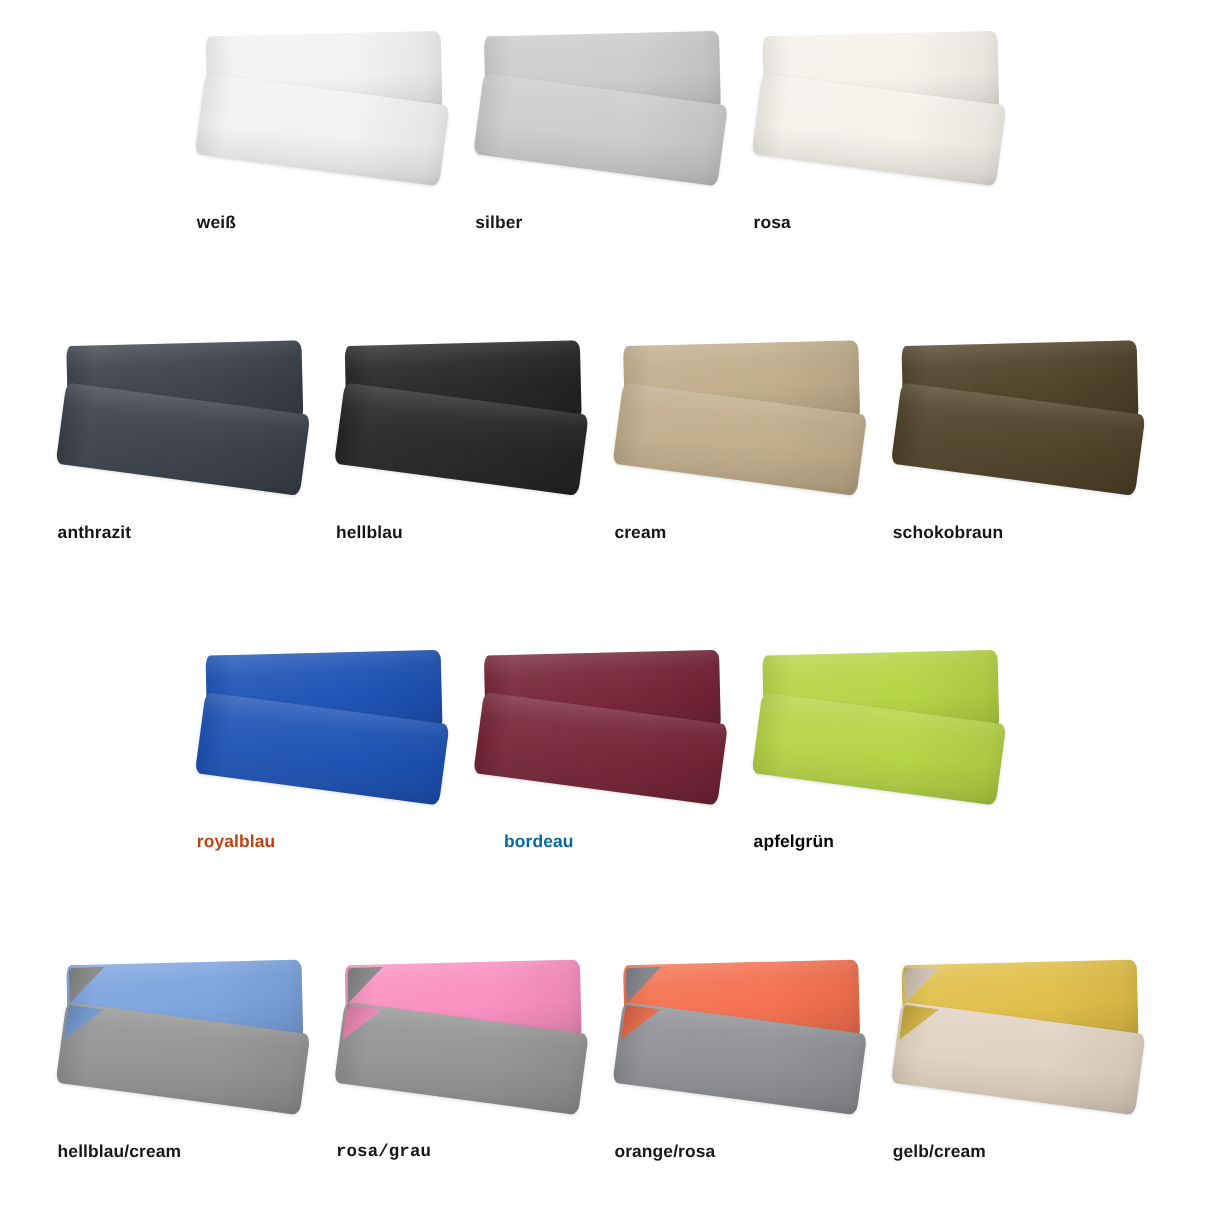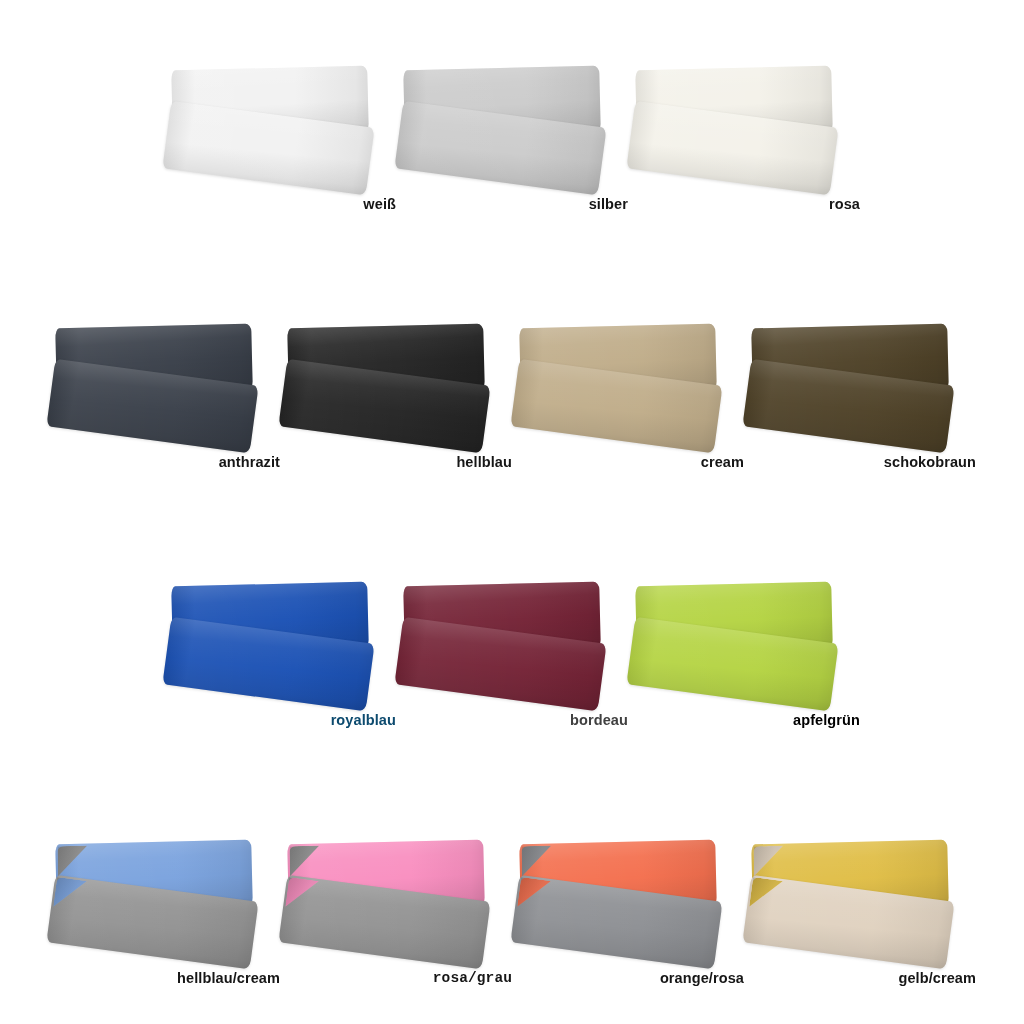--- a/index.html
+++ b/index.html
@@ -26,21 +26,22 @@
     width: 1024px;
     display: flex;
     justify-content: center;
   }
 
   .swatch-cell {
     position: relative;
     width: 232px;
     height: 190px;
     display: flex;
-    align-items: flex-end;
+    flex-direction: column;
+    align-items: flex-start;
   }
 
   .swatch-art {
     position: relative;
     width: 216px;
     height: 150px;
   }
 
   
   .band {
@@ -181,28 +182,28 @@
         </div>
         <div class="swatch-label" style="color: rgb(22, 22, 22);">schokobraun</div>
       </div>
     </div>
     <div class="swatch-row" style="top: 538px;">
       <div class="swatch-cell">
         <div class="swatch-art">
           <div class="band band-top" style="background: rgb(28, 82, 181);"></div>
           <div class="band band-bottom" style="background: rgb(28, 82, 181);"></div>
         </div>
-        <div class="swatch-label" style="color: #0c4a6e;">royalblau</div>
+        <div class="swatch-label" style="color: #c2410c;">royalblau</div>
       </div>
       <div class="swatch-cell">
         <div class="swatch-art">
           <div class="band band-top" style="background: rgb(117, 36, 55);"></div>
           <div class="band band-bottom" style="background: rgb(117, 36, 55);"></div>
         </div>
-        <div class="swatch-label" style="color: #404040;">bordeau</div>
+        <div class="swatch-label" style="color: #0369a1; margin-left: 24px;">bordeau</div>
       </div>
       <div class="swatch-cell">
         <div class="swatch-art">
           <div class="band band-top" style="background: rgb(181, 212, 68);"></div>
           <div class="band band-bottom" style="background: rgb(181, 212, 68);"></div>
         </div>
         <div class="swatch-label" style="color: #000000;">apfelgrün</div>
       </div>
     </div>
     <div class="swatch-row" style="top: 796px;">

